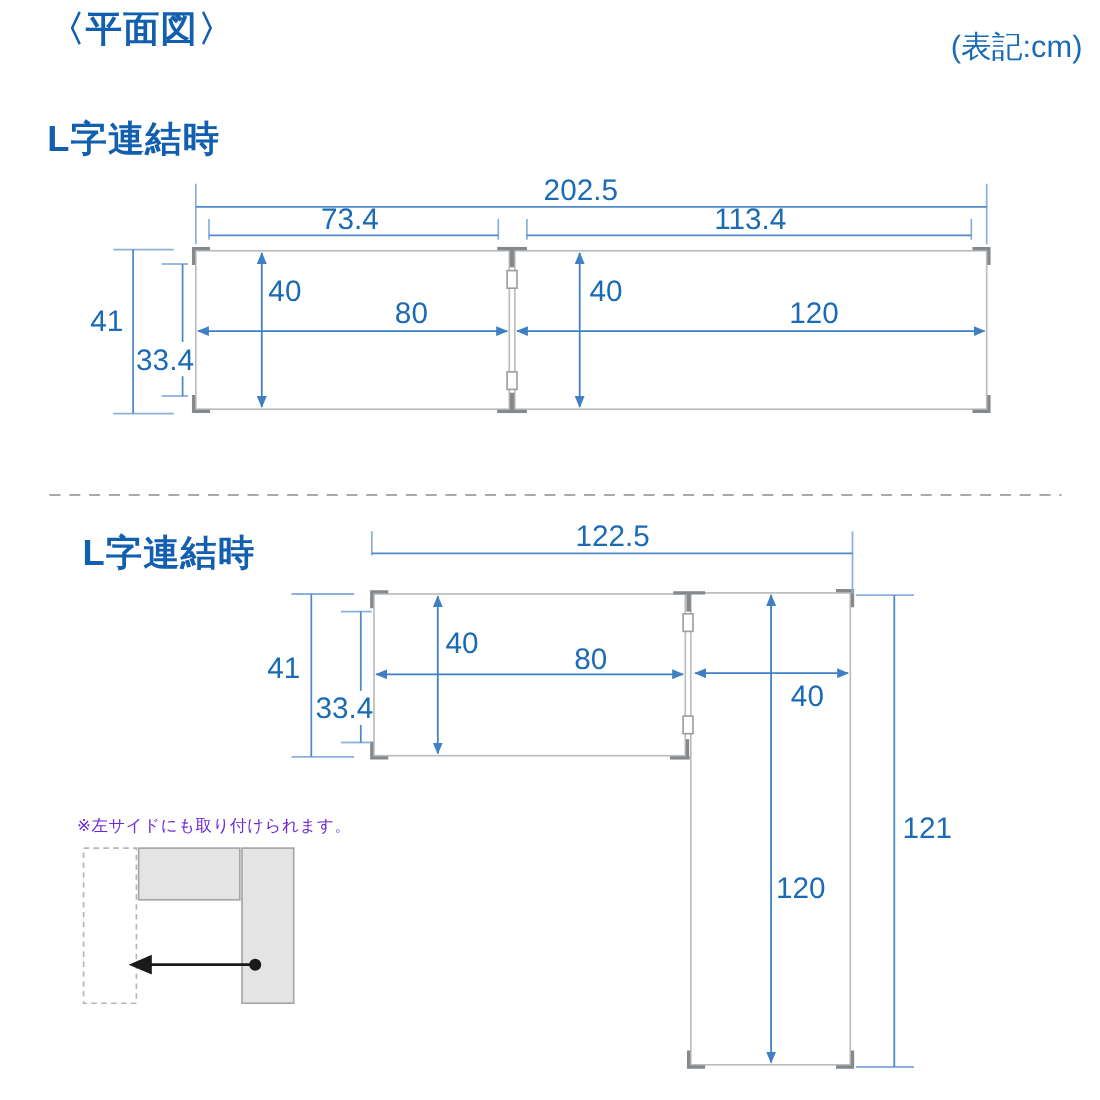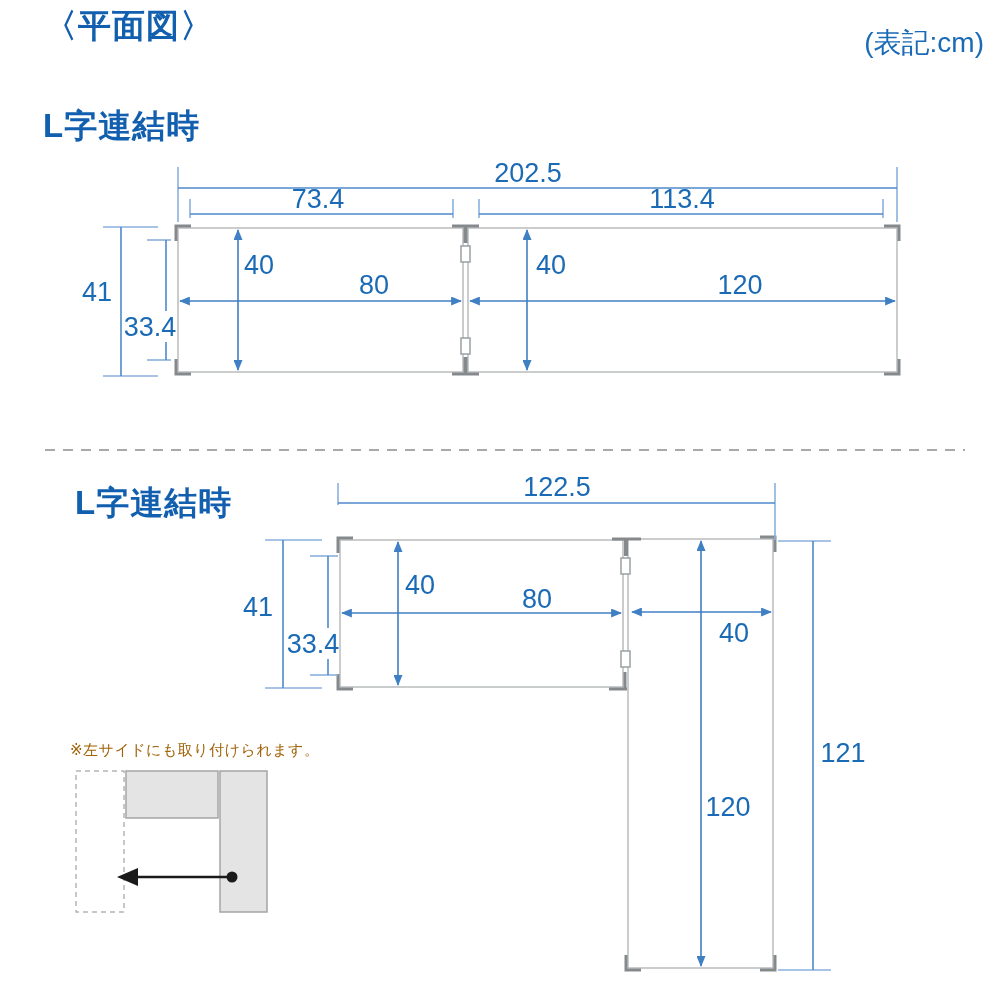--- a/index.html
+++ b/index.html
@@ -6,21 +6,21 @@
   body{
     width:1000px;height:1000px;background:#ffffff;position:relative;overflow:hidden;
     font-family:"Liberation Sans","DejaVu Sans",sans-serif;
   }
   .abs{position:absolute;}
   .page-title{left:44px;top:4px;font-size:33px;font-weight:700;color:#115fae;letter-spacing:1px;}
   .unit-label{right:16px;top:24px;font-size:28px;color:#1a6ab5;}
   .sec-title{font-size:33px;font-weight:700;color:#115fae;letter-spacing:1px;}
   .i-title{left:43px;top:104px;}
   .l-title{left:38px;top:481px;margin-left:37px;}
-  .note-text{left:70px;top:741px;font-size:15px;color:#a16207;letter-spacing:0.5px;}
+  .note-text{left:70px;top:741px;font-size:15px;color:#6d28d9;letter-spacing:0.5px;}
   svg{position:absolute;left:0;top:0;}
   text.dim{font-family:"Liberation Sans","DejaVu Sans",sans-serif;font-size:27px;fill:#1a6ab5;}
 </style>
 </head>
 <body>
 
 <div class="abs page-title">〈平面図〉</div>
 <div class="abs unit-label">(表記:cm)</div>
 <div class="abs sec-title i-title">L字連結時</div>
 <div class="abs sec-title l-title">L字連結時</div>

